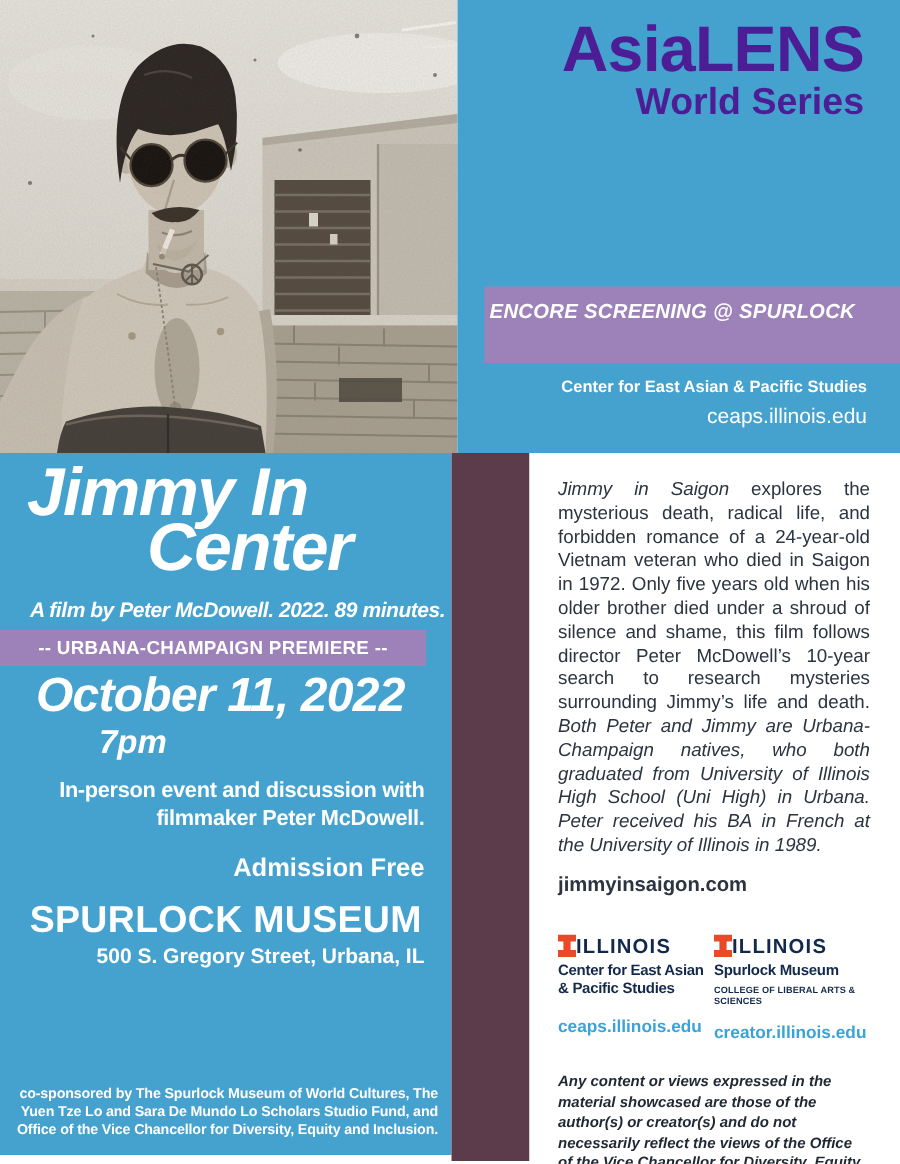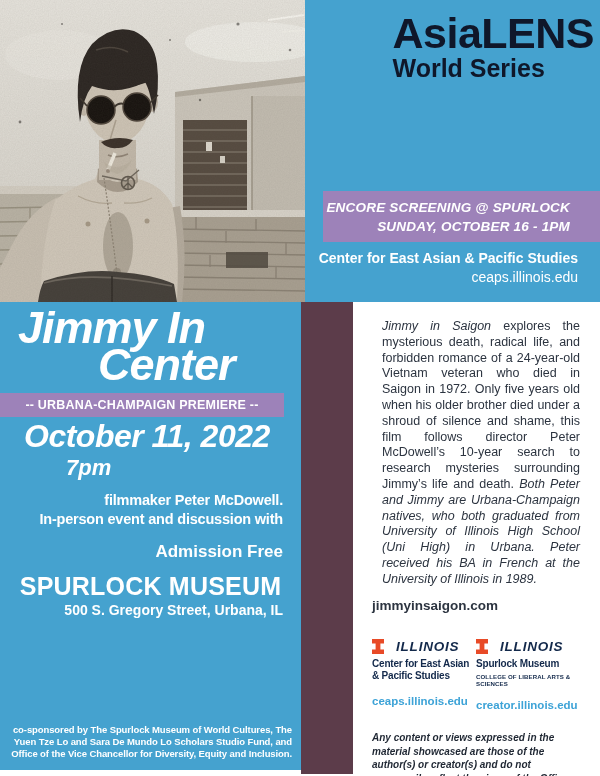--- a/index.html
+++ b/index.html
@@ -8,31 +8,31 @@
   .poster {
     position:relative; width:600px; height:776px; margin:0 auto;
     background:#ffffff; overflow:hidden;
   }
 
   
   .photo { position:absolute; left:0; top:0; width:305px; height:302px; display:block; }
 
   
   .top-right { position:absolute; left:305px; top:0; width:295px; height:302px; background:#45a2cf; }
-  .series-block { position:absolute; top:10px; right:6px; text-align:left; color:#0f172a; }
+  .series-block { position:absolute; top:10px; right:24px; text-align:right; color:#4c1d95; }
   .series-title { font-size:43px; line-height:46px; font-weight:bold; letter-spacing:-0.5px; }
   .series-subtitle { font-size:25px; line-height:27px; font-weight:bold; margin-top:-1px; }
   .encore-banner {
     position:absolute; left:18px; right:0; top:191px; height:51px;
     background:#9d82b9; color:#fff; font-style:italic; font-weight:bold;
     text-align:right; padding:7px 30px 0 0; font-size:13.5px; line-height:19px;
     letter-spacing:0.2px;
   }
   .ceaps-block { position:absolute; top:250px; right:22px; text-align:right; color:#fff; }
-  .ceaps-name { font-weight:bold; font-size:14px; line-height:17px;text-align:center; }
+  .ceaps-name { font-weight:bold; font-size:11px; line-height:17px;text-align:center; }
   .ceaps-url { font-size:14px; line-height:17px; margin-top:2px; }
 
   
   .left-col {
     position:absolute; left:0; top:302px; width:301px; height:468px;
     background:#45a2cf; color:#fff; padding-top:2px;
   }
   .title-line1 { margin-left:18px; font-size:45px; line-height:47px; font-weight:bold; font-style:italic; letter-spacing:-1px; }
   .title-line2 { margin:-8px 0 0 98px; font-size:45px; line-height:44px; font-weight:bold; font-style:italic; letter-spacing:-1px; }
   .byline { margin:11px 0 0 20px; font-style:italic; font-weight:bold; font-size:14px; letter-spacing:-0.3px; }
@@ -53,26 +53,26 @@
   }
 
   
   .maroon-strip { position:absolute; left:301px; top:302px; width:52px; height:472px; background:#5c3c4a; }
 
   
   .right-col {
     position:absolute; left:353px; top:302px; right:0; bottom:0;
     background:#fff; padding:17px 20px 0 19px; color:#2c3440;
   }
-  .description { font-size:12.5px; line-height:15.8px; text-align:justify; hyphens:auto;margin-left:10px; }
+  .description { font-size:12.5px; line-height:15.8px; text-align:justify; hyphens:auto; }
   .description .it { font-style:italic; }
   .website { margin-top:10px; font-size:13.5px; font-weight:bold; color:#2c3440; }
   .logos { display:flex; margin-top:26px; }
   .logo-col { width:104px; }
-  .logo-head { display:flex; align-items:center; gap:12px;font-style:italic; }
+  .logo-head { display:flex; align-items:center; gap:0; }
   .block-i { flex:0 0 auto; display:block; }
   .wordmark { color:#13294b; font-weight:bold; font-size:13.5px; letter-spacing:0.8px; }
   .logo-sub { color:#13294b; font-size:10px; font-weight:bold; line-height:12.5px; margin-top:4px; letter-spacing:-0.2px; }
   .logo-sub:empty { display:none; }
   .logo-college { color:#13294b; font-size:6.1px; font-weight:bold; letter-spacing:0.1px; margin-top:3px; }
   .logo-college:empty { display:none; }
   .logo-link { color:#3da3d7; font-size:11.5px; font-weight:bold; margin-top:12px; }
   .disclaimer {
     margin-top:20px; font-size:10px; line-height:13.5px;
     font-style:italic; font-weight:bold; color:#1f2733; padding-right:2px;
@@ -201,37 +201,37 @@
     <rect width="305" height="302" filter="url(#grain)" opacity="0.6"></rect>
   </svg>
 
   <div class="top-right">
     <div class="series-block">
       <div class="series-title">AsiaLENS</div>
       <div class="series-subtitle">World Series</div>
     </div>
     <div class="encore-banner">
       <div>ENCORE SCREENING @ SPURLOCK</div>
-      <div>SUNDAY, OCTOBER 16 - 1PM</div>
     </div>
     <div class="ceaps-block">
       <div class="ceaps-name">Center for East Asian &amp; Pacific Studies</div>
       <div class="ceaps-url">ceaps.illinois.edu</div>
     </div>
   </div>
 
   <div class="left-col">
     <div class="title-line1">Jimmy In</div>
     <div class="title-line2">Center</div>
+    <div class="byline">A film by Peter McDowell. 2022. 89 minutes.</div>
     <div class="premiere-banner">-- URBANA-CHAMPAIGN PREMIERE --</div>
     <div class="event-date">October 11, 2022</div>
     <div class="event-time">7pm</div>
     <div class="event-desc">
+      <div>In-person event and discussion with</div>
       <div>filmmaker Peter McDowell.</div>
-      <div>In-person event and discussion with</div>
     </div>
     <div class="admission">Admission Free</div>
     <div class="venue">SPURLOCK MUSEUM</div>
     <div class="venue-address">500 S. Gregory Street, Urbana, IL</div>
     <div class="sponsors">co-sponsored by The Spurlock Museum of World Cultures, The Yuen Tze Lo and Sara De Mundo Lo Scholars Studio Fund, and Office of the Vice Chancellor for Diversity, Equity and Inclusion.</div>
   </div>
 
   <div class="maroon-strip"></div>
 
   <div class="right-col">

